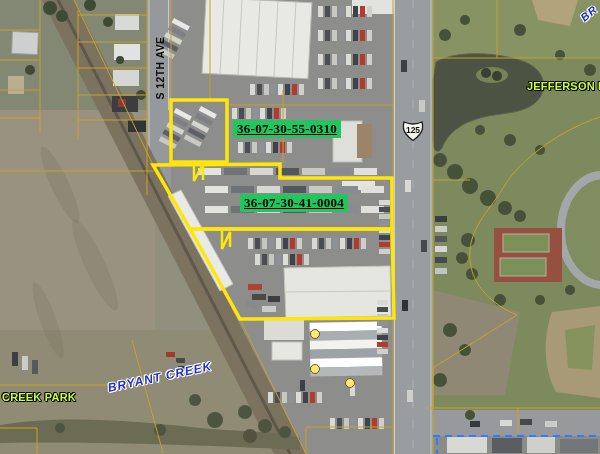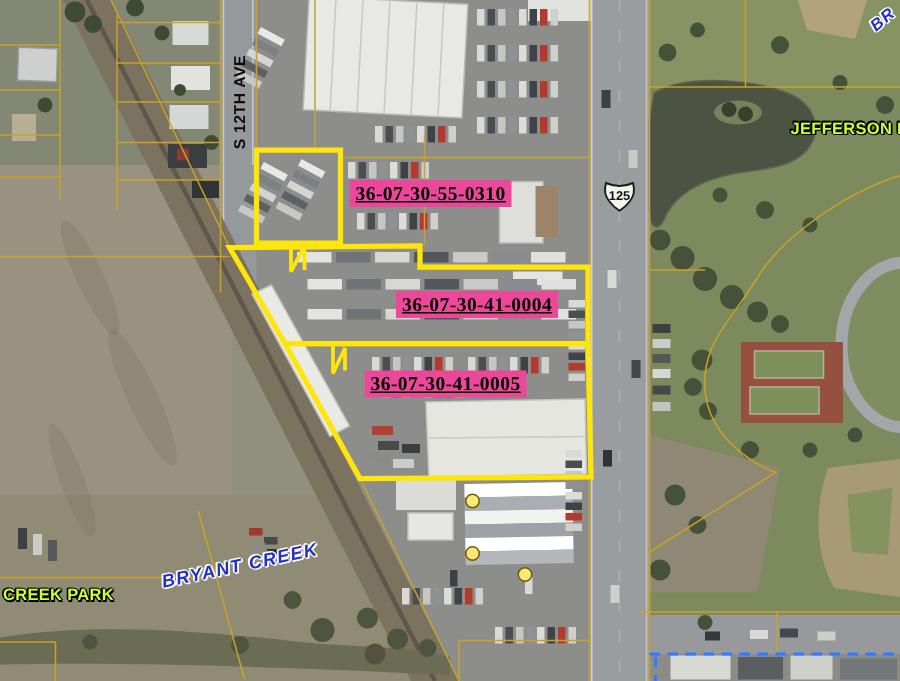--- a/index.html
+++ b/index.html
@@ -1,19 +1,19 @@
 <!DOCTYPE html>
 <html><head>
 <meta charset="utf-8">
 <style>
   html,body{margin:0;padding:0;background:#222;}
   .stage{position:relative;width:600px;height:454px;overflow:hidden;
          font-family:"Liberation Sans",sans-serif;background:#90907f;}
   .stage svg{position:absolute;left:0;top:0;display:block;}
-  .plabel{position:absolute;background:#ec4899;color:#000;padding:1px 4px 1px 4px;
+  .plabel{position:absolute;background:#22c55e;color:#000;padding:1px 4px 1px 4px;
           font-family:"Liberation Serif",serif;font-weight:bold;font-size:13px;
           letter-spacing:.3px;text-decoration:underline;white-space:nowrap;line-height:16px;}
   .street-v{position:absolute;left:127px;top:62px;width:66px;text-align:center;
             transform:rotate(-90deg);transform-origin:center;
             font-weight:bold;font-size:10.5px;letter-spacing:.4px;color:#0c0c0c;white-space:nowrap;}
   .parklbl{position:absolute;font-weight:bold;font-size:11px;letter-spacing:.2px;color:#ccff33;
            text-shadow:-1px 0 #000,1px 0 #000,0 -1px #000,0 1px #000,1px 1px #000,-1px -1px #000;
            white-space:nowrap;}
   .waterlbl{position:absolute;font-weight:bold;font-style:italic;font-size:12px;letter-spacing:1px;
             color:#2230c8;
@@ -264,21 +264,20 @@
     <circle cx="350" cy="383" r="4.5"></circle>
   </g>
 
   <g transform="translate(402,119)">
     <path d="M2,3 Q11,7 20,3 Q22,10 18,15 Q15,19 11,21.5 Q7,19 4,15 Q0,10 2,3 Z" fill="#f5f5f0" stroke="#1c1c1c" stroke-width="1.3"></path>
     <text x="11" y="14" text-anchor="middle" font-size="8.5" font-weight="bold" font-family="Liberation Sans, sans-serif" fill="#111">125</text>
   </g>
 </svg>
 
 <div class="plabel" style="left:233px;top:120px;">36-07-30-55-0310</div>
-<div class="plabel" style="left:240px;top:194px;margin-left:24px;">36-07-30-41-0004</div>
-<div class="plabel" style="left:243px;top:247px;">36-07-30-41-0005</div>
+<div class="plabel" style="left:240px;top:194px;">36-07-30-41-0004</div>
 
 <div class="street-v">S 12TH AVE</div>
 <div class="parklbl" style="left:527px;top:80px;">JEFFERSON PA</div>
 <div class="parklbl" style="left:2px;top:391px;">CREEK PARK</div>
 <div class="waterlbl" style="left:108px;top:381px;transform:rotate(-12deg);transform-origin:left center;">BRYANT CREEK</div>
 <div class="waterlbl" style="left:582px;top:13px;font-size:11px;transform:rotate(-40deg);transform-origin:left center;">BR</div>
 </div>
 
 </body></html>

